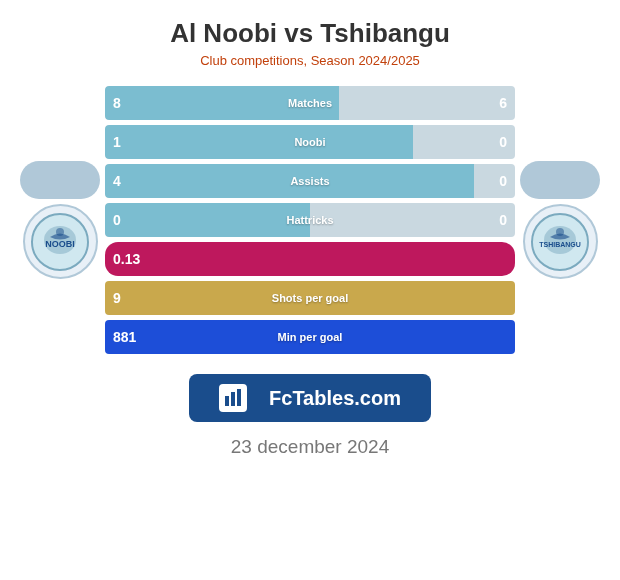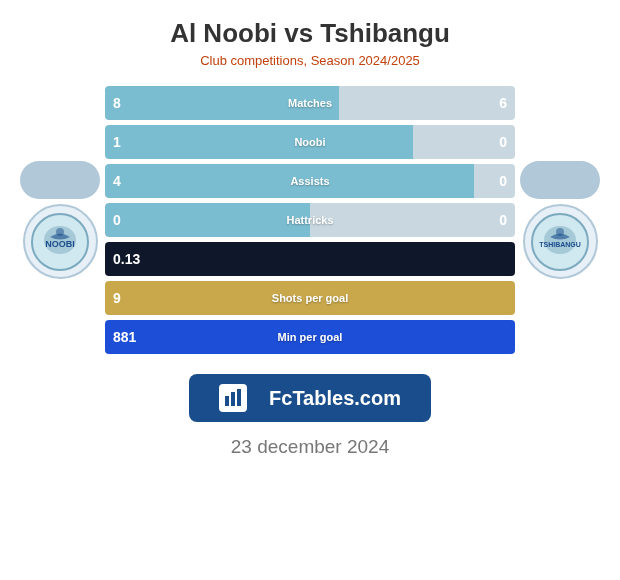--- a/index.html
+++ b/index.html
@@ -240,21 +240,21 @@
       </div>
       <div class="stat-row">
         <div class="stat-bar-bg">
           <div class="stat-bar-left" style="width: 50%;"></div>
           <div class="stat-val-left">0</div>
           <div class="stat-label">Hattricks</div>
           <div class="stat-val-right">0</div>
         </div>
       </div>
       <div class="stat-row stat-row-single">
-        <div class="stat-bar-bg" style="background: #0f172a;">
+        <div class="stat-bar-bg" style="background: #be185d; border-radius: 13px;">
           <div class="stat-val-left">0.13</div>
         </div>
       </div>
       <div class="stat-row stat-row-single">
         <div class="stat-bar-bg" style="background: rgb(201, 168, 76);">
           <div class="stat-val-left">9</div>
           <div class="stat-label">Shots per goal</div>
         </div>
       </div>
       <div class="stat-row stat-row-single">

